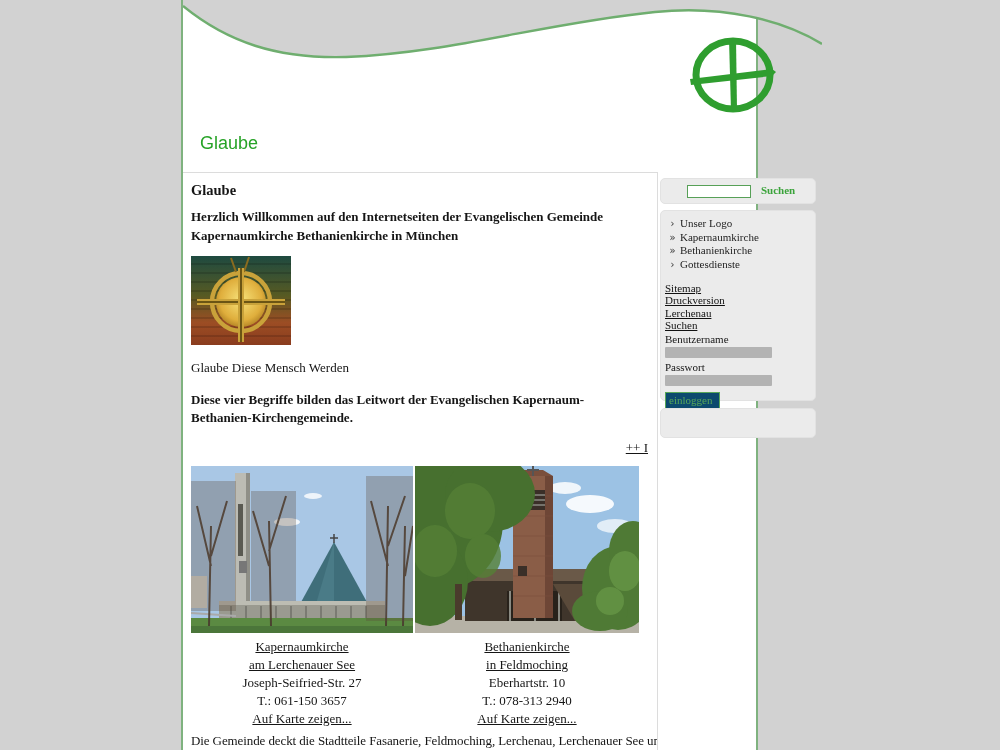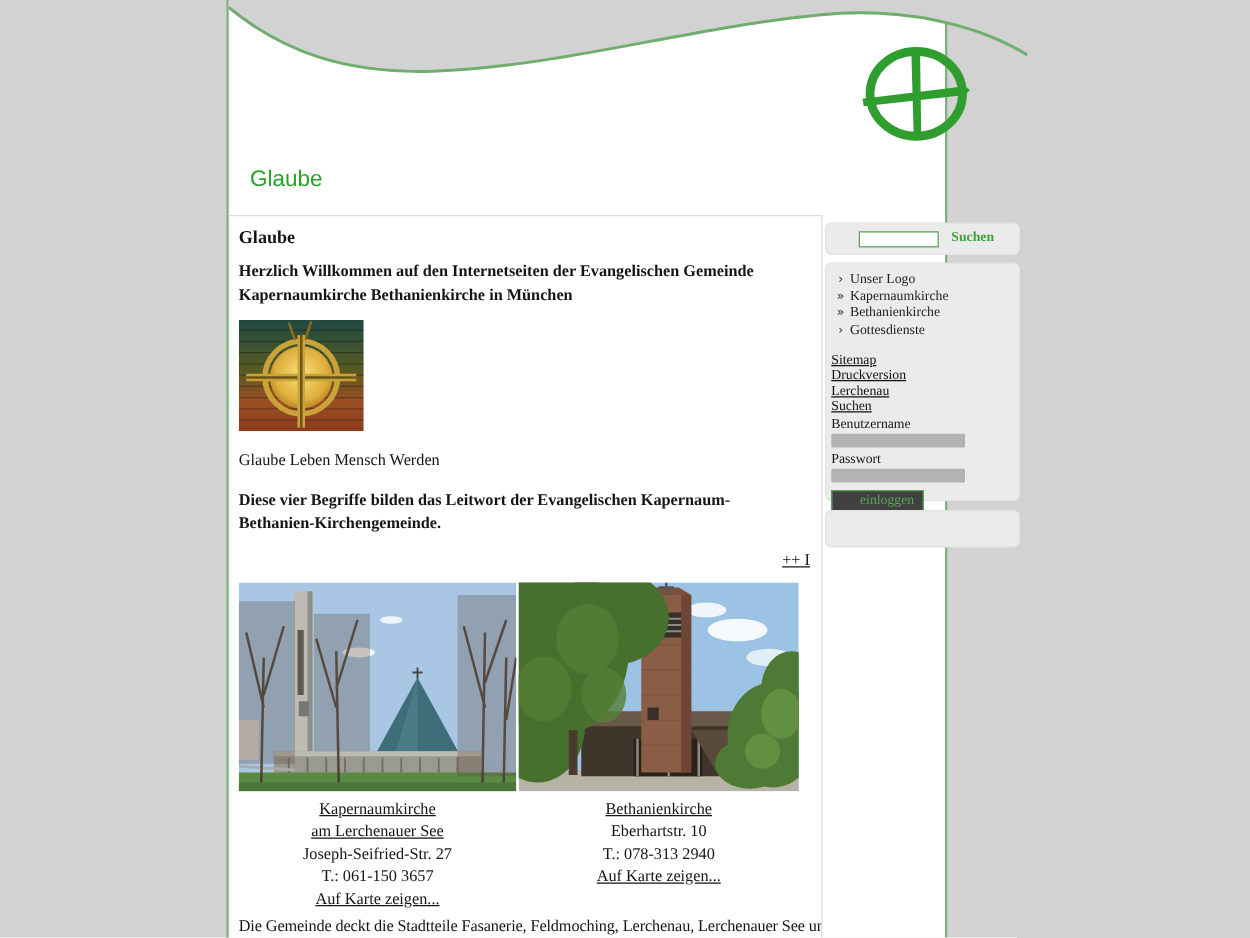--- a/index.html
+++ b/index.html
@@ -48,22 +48,22 @@
   .nav-box { top:210px; height:191px; padding:6px 4px 0 4px; font-size:11px; }
   .nav-item { line-height:12.7px; cursor:pointer; color:#1d1d1d; }
   .nav-item .arrow { display:inline-block; width:15px; text-align:center; color:#333;
                      font-family:"DejaVu Sans", sans-serif; font-size:10px; }
   .meta-links { margin-top:10px; }
   .meta-links a { display:block; line-height:12.4px; color:#111; }
   .login-label { line-height:12px; margin-top:2px; }
   .login-input { display:block; width:107px; height:11px; margin:2px 0 3px 0;
                  background:#b3b3b3; border:none; border-radius:1px; font-size:10px; }
   .login-btn { margin-top:3px; font-family:"Liberation Serif", serif; font-size:11px;
-               color:#58a758; background:#404040; border:1px solid #58a758;
-               padding:1px 7px 2px 22px; cursor:pointer; }
+               color:#58a758; background:#0c4a6e; border:1px solid #58a758;
+               padding:1px 7px 2px 3px; cursor:pointer; }
   .empty-box { top:408px; height:30px; }
   a { text-decoration:underline; }
 </style>
 </head>
 <body>
 
 <div class="page">
 
   <svg class="wave" viewBox="0 0 639 80" preserveAspectRatio="none">
     <path d="M 0 0 L 639 0 L 639 44 C 600 20 540 5 472 12 C 362 23 268 53 163 57 C 94 59 44 42 0 6 Z" fill="#d2d2d2"></path>
@@ -113,21 +113,21 @@
         <circle cx="50" cy="46" r="29" fill="none" stroke="#c9a23a" stroke-width="4.5"></circle>
         <line x1="40" y1="2" x2="45" y2="16" stroke="#8a6b1f" stroke-width="2"></line>
         <line x1="58" y1="1" x2="53" y2="16" stroke="#8a6b1f" stroke-width="2"></line>
         <rect x="6" y="43" width="88" height="6" fill="#c9a23a"></rect>
         <rect x="6" y="45" width="88" height="2" fill="#6b5514"></rect>
         <rect x="47" y="12" width="6" height="74" fill="#c9a23a"></rect>
         <rect x="49" y="12" width="2" height="74" fill="#6b5514"></rect>
       </svg>
     </div>
 
-    <p class="motto">Glaube Leben Mensch Werden</p>
+    <p class="motto">Glaube Diese Mensch Werden</p>
     <p class="description">Diese vier Begriffe bilden das Leitwort der Evangelischen Kapernaum-Bethanien-Kirchengemeinde.</p>
 
     <div class="more-row">
       <a href="#">++ I</a>
     </div>
 
     <div class="photos">
 
       <div class="photo">
         <svg viewBox="0 0 222 167" width="222" height="167">
@@ -237,20 +237,21 @@
     <div class="captions">
       <div class="caption">
         <div><a href="#">Kapernaumkirche</a></div>
         <div><a href="#">am Lerchenauer See</a></div>
         <div>Joseph-Seifried-Str. 27</div>
         <div>T.: 061-150 3657</div>
         <div><a href="#">Auf Karte zeigen...</a></div>
       </div>
       <div class="caption" style="width:224px">
         <div><a href="#">Bethanienkirche</a></div>
+        <div><a href="#">in Feldmoching</a></div>
         <div>Eberhartstr. 10</div>
         <div>T.: 078-313 2940</div>
         <div><a href="#">Auf Karte zeigen...</a></div>
       </div>
     </div>
 
     <p class="footer-text">Die Gemeinde deckt die Stadtteile Fasanerie, Feldmoching, Lerchenau, Lerchenauer See und</p>
   </div>
 
   <div class="sidebar">

